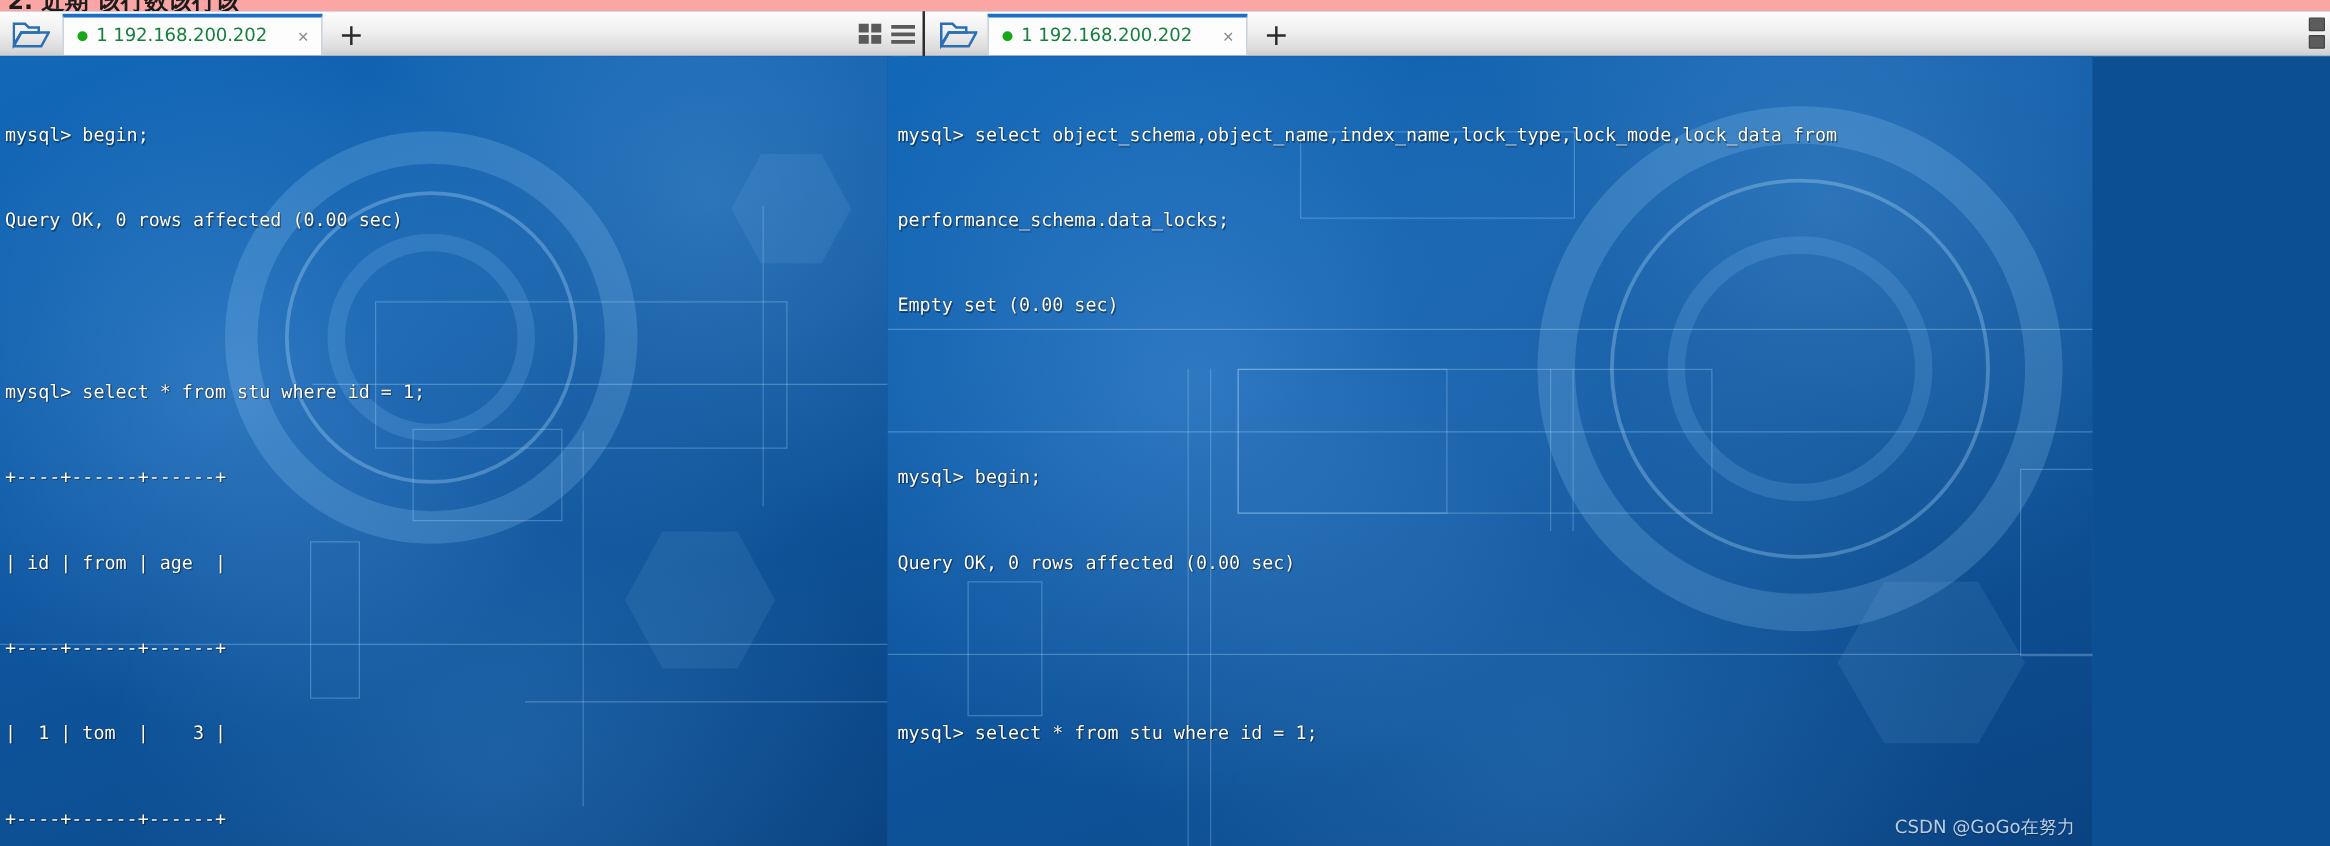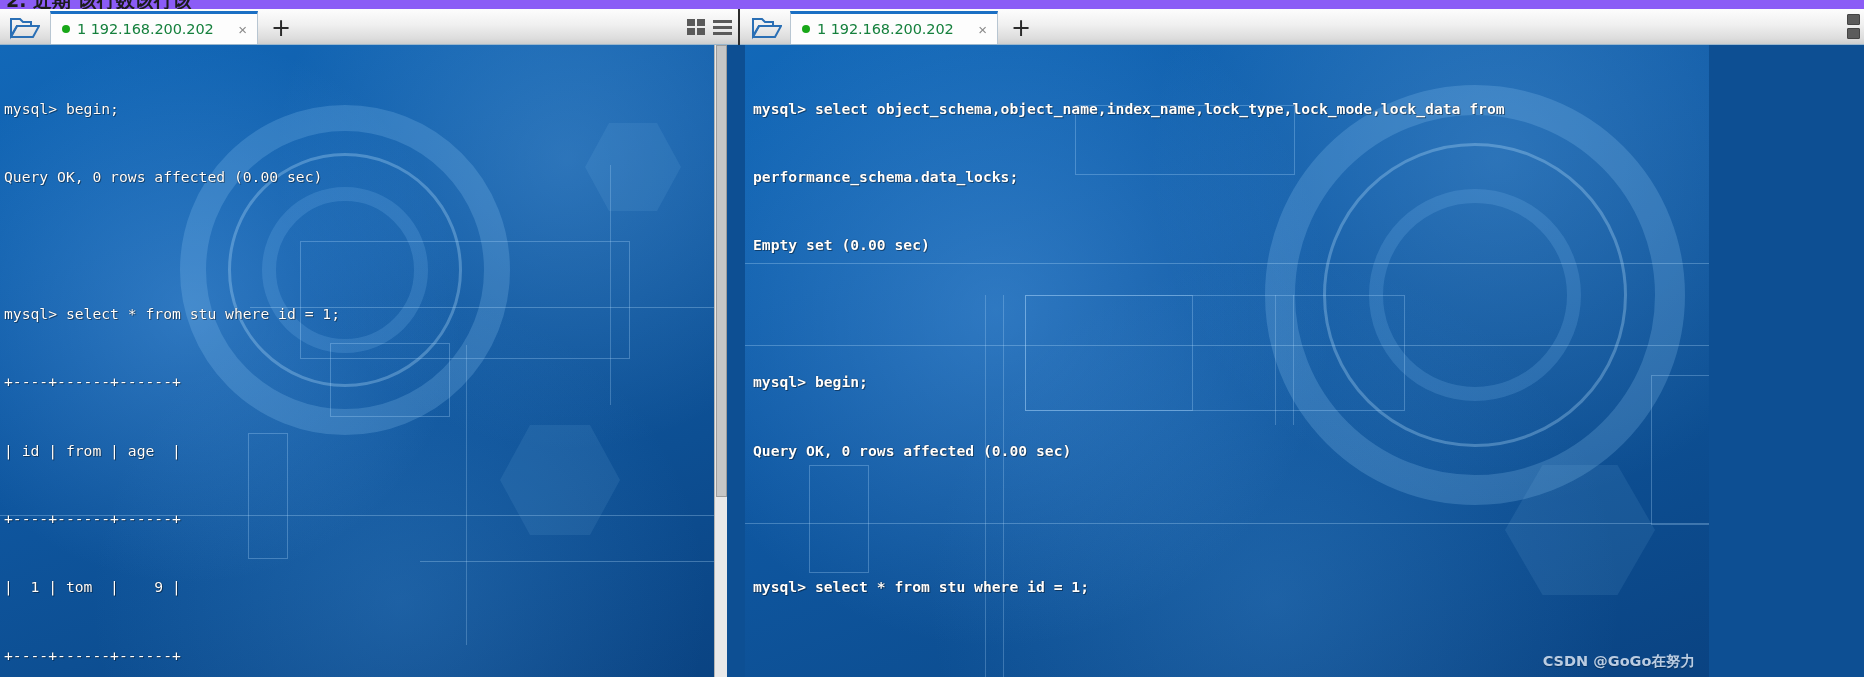--- a/index.html
+++ b/index.html
@@ -2,21 +2,21 @@
 <html><head>
 <meta charset="utf-8">
 <style>
   * { margin:0; padding:0; box-sizing:border-box; }
   html,body { width:1864px; height:677px; overflow:hidden; background:#0d4f93;
     font-family:"Liberation Sans", sans-serif; }
 
   
   .doc-heading-strip{
     position:absolute; left:0; top:0; width:1864px; height:9px;
-    background:#8b5cf6; overflow:hidden;
+    background:#fca5a5; overflow:hidden;
   }
   .doc-heading-strip span{
     position:absolute; left:6px; top:-12px;
     font-size:19px; font-weight:bold; color:#1c1c1c; white-space:nowrap;
     font-family:"DejaVu Sans", sans-serif;
   }
 
   
   .chrome{
     position:absolute; left:0; top:9px; width:1864px; height:36px;
@@ -78,21 +78,21 @@
 
   .chrome-sep{ position:absolute; left:738px; top:0; width:2px; height:36px;
     background:#2c2c2c; }
 
   
   .pane{
     position:absolute; top:45px; height:632px; overflow:hidden;
     background:#0e59a8;
   }
   .pane.left{ left:0; width:727px; }
-  .pane.right{ left:745px; width:964px;font-weight:bold; }
+  .pane.right{ left:710px; width:964px; }
 
   
   .wall{ position:absolute; inset:0; overflow:hidden; }
   .wall .base{ position:absolute; inset:0;
     background:
       radial-gradient(circle at 26% 42%, rgba(120,190,255,.30) 0%, rgba(120,190,255,0) 42%),
       radial-gradient(circle at 78% 18%, rgba(150,210,255,.22) 0%, rgba(150,210,255,0) 38%),
       radial-gradient(circle at 55% 88%, rgba(90,170,240,.22) 0%, rgba(90,170,240,0) 45%),
       linear-gradient(160deg,#1268b8 0%,#0f5aa6 38%,#0d4f93 72%,#0a4382 100%);
   }
@@ -223,21 +223,21 @@
   </div>
 
   <div class="term">
     <div class="ln">mysql&gt; begin;</div>
     <div class="ln">Query OK, 0 rows affected (0.00 sec)</div>
     <div class="ln"></div>
     <div class="ln">mysql&gt; select * from stu where id = 1;</div>
     <div class="ln">+----+------+------+</div>
     <div class="ln">| id | from | age  |</div>
     <div class="ln">+----+------+------+</div>
-    <div class="ln">|  1 | tom  |    9 |</div>
+    <div class="ln">|  1 | tom  |    3 |</div>
     <div class="ln">+----+------+------+</div>
     
     
     
     
     
     
     
     
     

